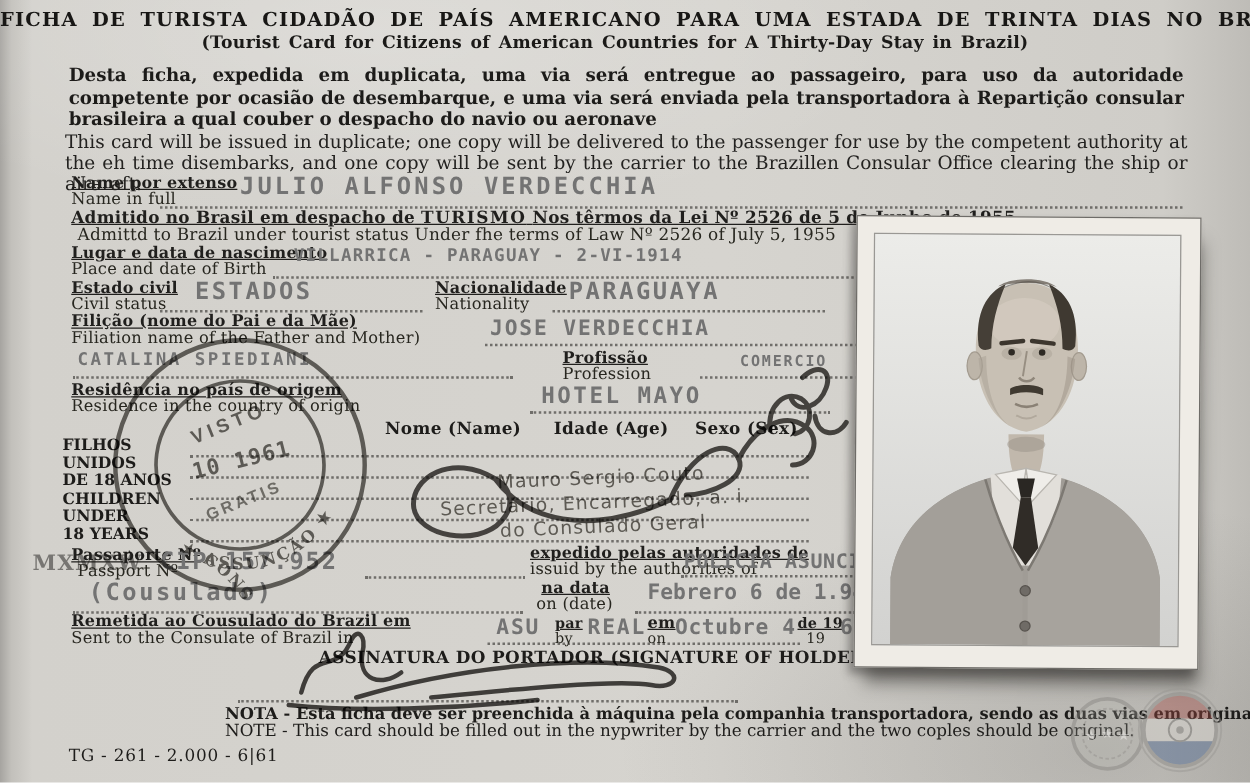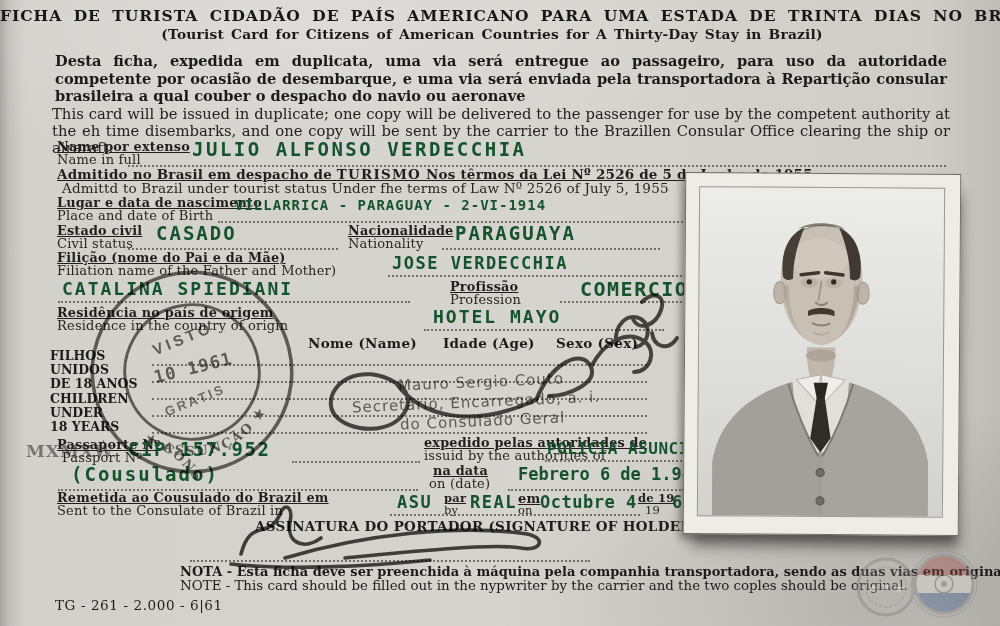--- a/index.html
+++ b/index.html
@@ -14,21 +14,21 @@
   }
   .abs{position:absolute;}
   .title{left:0;top:7px;width:1000px;text-align:center;font:bold 15.5px/18px "DejaVu Serif",serif;
          letter-spacing:1px;word-spacing:5px;color:#181715;white-space:nowrap;}
   .subtitle{left:0;top:26px;width:984px;text-align:center;font:bold 13.8px/16px "DejaVu Serif",serif;
          letter-spacing:.2px;word-spacing:2px;color:#1b1a18;}
   .para-pt{left:55px;top:52px;width:892px;font:bold 14.6px/17.6px "DejaVu Serif",serif;text-align:justify;color:#1c1b19;}
   .para-en{left:52px;top:105px;width:898px;font:normal 14.8px/17.2px "DejaVu Serif",serif;text-align:justify;color:#232220;}
   .lp{position:absolute;font:bold 12.8px/13px "DejaVu Serif",serif;white-space:nowrap;letter-spacing:.2px;color:#201f1d;z-index:2;text-decoration:underline;}
   .le{position:absolute;font:normal 13px/13px "DejaVu Serif",serif;white-space:nowrap;letter-spacing:.2px;color:#27261f;z-index:2;}
-  .typed{position:absolute;font:bold 17px/17px "DejaVu Sans Mono",monospace;white-space:nowrap;color:#14532d;
+  .typed{position:absolute;font:bold 17px/17px "DejaVu Sans Mono",monospace;white-space:nowrap;color:#737373;
          letter-spacing:1.5px;z-index:3;}
   .dots{position:absolute;height:2px;border-bottom:2px dotted rgba(45,43,40,.60);z-index:1;}
   .heading{position:absolute;font:bold 13.5px/15px "DejaVu Serif",serif;letter-spacing:.3px;white-space:nowrap;color:#1d1c1a;z-index:2;}
   .note{position:absolute;white-space:nowrap;z-index:2;}
   .stamped{position:absolute;font:normal 15px/16px "DejaVu Sans",sans-serif;color:#55524c;opacity:.85;
            letter-spacing:1px;white-space:nowrap;transform:rotate(-2.5deg);mix-blend-mode:multiply;z-index:4;}
   .photo{position:absolute;left:684px;top:173px;width:274px;height:360px;background:#efece6;
          border:1px solid #6e6c68;transform:rotate(.4deg);z-index:5;
          box-shadow:-4px 5px 7px rgba(60,58,55,.45), 4px 16px 14px -4px rgba(45,43,40,.55);}
   .photo-inner{position:absolute;left:13px;top:13px;right:15px;bottom:17px;background:#dcdcda;
@@ -51,36 +51,36 @@
 <span class="lp" style="left:57px;top:168px;font-size:13.5px"><span>Admitido no Brasil em despacho de</span>&nbsp;<span style="letter-spacing:1.2px">TURISMO</span>&nbsp;<span>Nos têrmos da Lei Nº 2526 de 5 de Junho de 1955</span></span>
 <span class="le" style="left:62px;top:182px;font-size:13.5px">Admittd to Brazil under tourist status Under fhe terms of Law Nº 2526 of July 5, 1955</span>
 
 <span class="lp" style="left:57px;top:196px">Lugar e data de nascimento</span>
 <span class="le" style="left:57px;top:209px">Place and date of Birth</span>
 <span class="typed" style="left:235px;top:197px;font-size:14px;letter-spacing:1px">VILLARRICA - PARAGUAY - 2-VI-1914</span>
 <div class="dots" style="left:218px;top:219px;width:728px"></div>
 
 <span class="lp" style="left:57px;top:224px">Estado civil</span>
 <span class="le" style="left:57px;top:237px">Civil status</span>
-<span class="typed" style="left:156px;top:225px;font-size:19px;letter-spacing:2px">CASADO</span>
+<span class="typed" style="left:156px;top:225px;font-size:19px;letter-spacing:2px">ESTADOS</span>
 <div class="dots" style="left:128px;top:246px;width:210px"></div>
 <span class="lp" style="left:348px;top:224px">Nacionalidade</span>
 <span class="le" style="left:348px;top:237px">Nationality</span>
 <span class="typed" style="left:455px;top:225px;font-size:19px;letter-spacing:2px">PARAGUAYA</span>
 <div class="dots" style="left:442px;top:246px;width:218px"></div>
 
 <span class="lp" style="left:57px;top:251px">Filição (nome do Pai e da Mãe)</span>
 <span class="le" style="left:57px;top:264px">Filiation name of the Father and Mother)</span>
 <span class="typed" style="left:392px;top:255px;letter-spacing:1.5px">JOSE VERDECCHIA</span>
 <div class="dots" style="left:388px;top:273px;width:558px"></div>
-<span class="typed" style="left:62px;top:280px;font-size:18px;letter-spacing:2px">CATALINA SPIEDIANI</span>
+<span class="typed" style="left:62px;top:280px;font-size:14px;letter-spacing:2px">CATALINA SPIEDIANI</span>
 <div class="dots" style="left:58px;top:299px;width:352px"></div>
 <span class="lp" style="left:450px;top:280px">Profissão</span>
 <span class="le" style="left:450px;top:293px">Profession</span>
-<span class="typed" style="left:580px;top:281px;font-size:20px;letter-spacing:1.5px">COMERCIO</span>
+<span class="typed" style="left:592px;top:281px;font-size:12px;letter-spacing:1.5px">COMERCIO</span>
 <div class="dots" style="left:560px;top:299px;width:386px"></div>
 
 <span class="lp" style="left:57px;top:306px">Residência no país de origem</span>
 <span class="le" style="left:57px;top:319px">Residence in the country of origin</span>
 <span class="typed" style="left:433px;top:308px;font-size:18px;letter-spacing:2px">HOTEL MAYO</span>
 <div class="dots" style="left:424px;top:327px;width:240px"></div>
 
 <span class="heading" style="left:308px;top:336px">Nome  (Name)</span>
 <span class="heading" style="left:443px;top:336px">Idade  (Age)</span>
 <span class="heading" style="left:556px;top:336px">Sexo  (Sex)</span>

